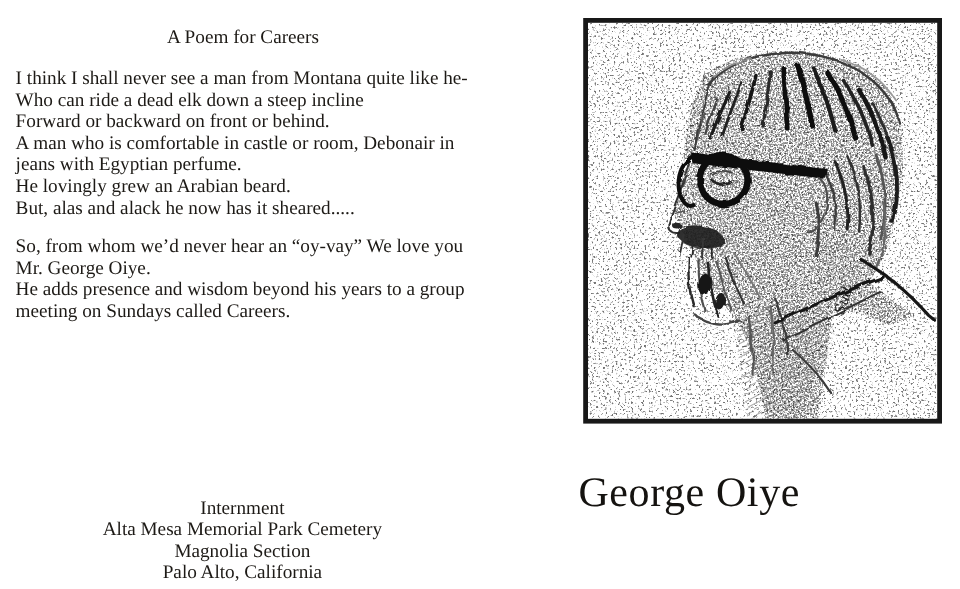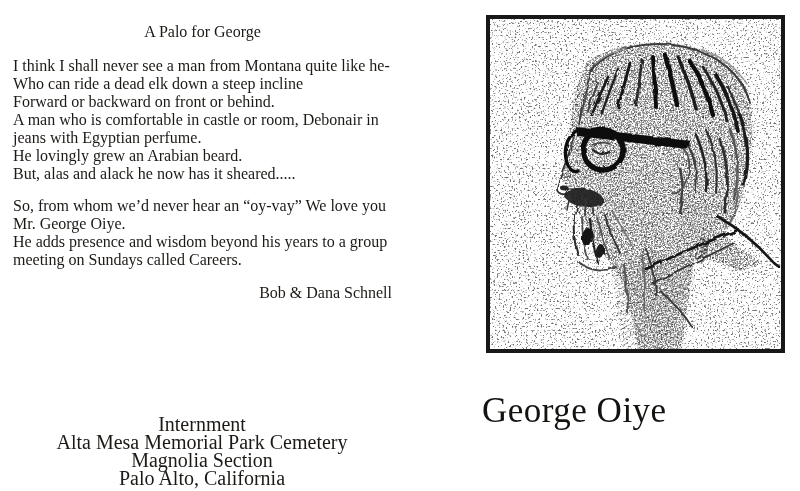--- a/index.html
+++ b/index.html
@@ -38,21 +38,21 @@
   .attribution {
     margin: 15px 0 0 0;
     text-align: right;
   }
   
   .internment {
     position: absolute;
     left: 0; top: 415px;
     width: 404px;
     text-align: center;
-    font-size: 20px;
+    font-size: 16px;
     line-height: 18px;
     white-space: pre-line;
   }
   
   .frame {
     position: absolute;
     left: 486px; top: 15px;
     width: 291px; height: 330px;
     border: 4px solid #181818;
     background: #ffffff;
@@ -67,33 +67,32 @@
     letter-spacing: 0.5px;
     color: #151310;
   }
 </style>
 </head>
 <body>
 
 <div class="page">
 
   <section class="poem">
-    <h1 class="poem-title">A Palo for George</h1>
+    <h1 class="poem-title">A Poem for Careers</h1>
     <p class="stanza s1">I think I shall never see a man from Montana quite like he-
 Who can ride a dead elk down a steep incline
 Forward or backward on front or behind.
 A man who is comfortable in castle or room, Debonair in
 jeans with Egyptian perfume.
 He lovingly grew an Arabian beard.
 But, alas and alack he now has it sheared.....</p>
     <p class="stanza s3">So, from whom we’d never hear an “oy-vay” We love you
 Mr. George Oiye.</p>
     <p class="stanza s2">He adds presence and wisdom beyond his years to a group
 meeting on Sundays called Careers.</p>
-    <p class="attribution">Bob &amp; Dana Schnell</p>
   </section>
 
   <section class="internment">Internment
 Alta Mesa Memorial Park Cemetery
 Magnolia Section
 Palo Alto, California</section>
 
   <figure style="margin:0">
     <div class="frame">
       <svg width="291" height="330" viewBox="0 0 291 330" aria-hidden="true">

